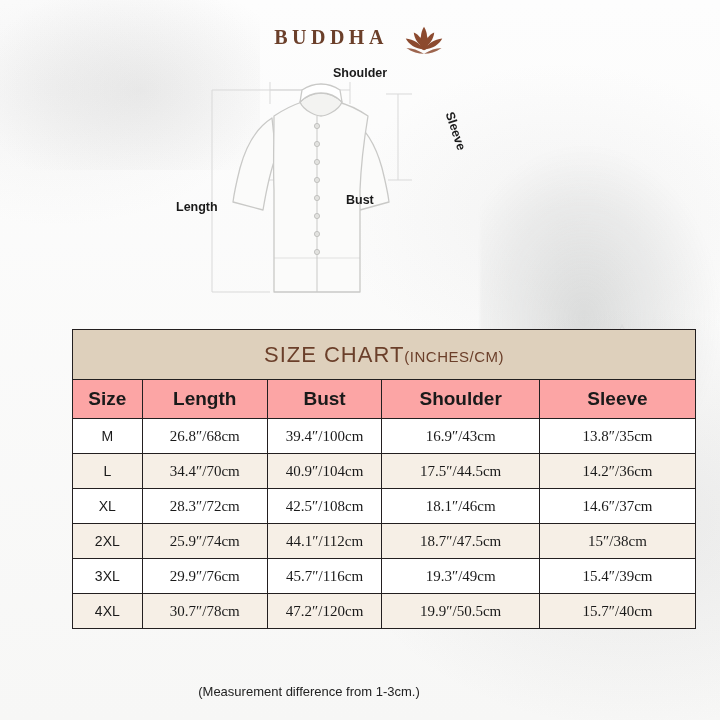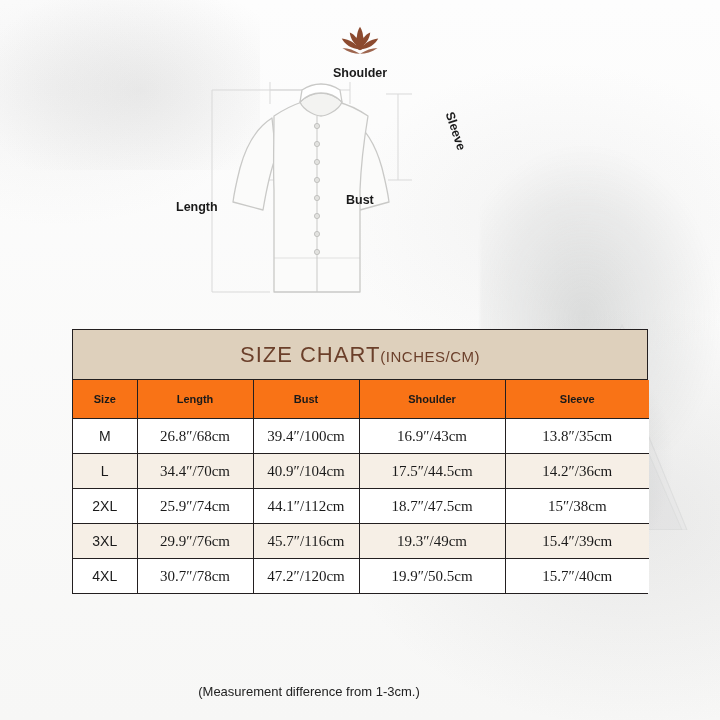--- a/index.html
+++ b/index.html
@@ -98,21 +98,21 @@
     left: 306px; top: 50px;
     transform: rotate(72deg);
     transform-origin: left top;
   }
 
   
   .chart-wrap {
     position: absolute;
     left: 72px;
     top: 329px;
-    width: 576px;
+    width: 624px;
     border: 1px solid #231f20;
     box-sizing: border-box;
     background: #fff;
   }
   .chart-title {
     background: #ded0bc;
     color: #6b3f2a;
     text-align: center;
     font-family: "Liberation Sans", sans-serif;
     font-size: 22px;
@@ -139,23 +139,23 @@
     height: 34px;
     text-align: center;
     font-family: "Liberation Serif", serif;
     padding: 0;
   }
   th:last-child, td:last-child { border-right: none; }
   tr:last-child td { border-bottom: none; }
   thead th {
     font-family: "Liberation Sans", sans-serif;
     font-weight: 700;
-    font-size: 11px;
+    font-size: 19px;
     height: 38px;
-    background: #f97316;
+    background: #fca5a5;
   }
   tbody tr:nth-child(even) td { background: #f6efe6; }
   tbody tr:nth-child(odd) td { background: #ffffff; }
   td.size-cell { font-family: "Liberation Sans", sans-serif; font-size: 14px; }
   col.c0 { width: 64px; }
   col.c1 { width: 116px; }
   col.c2 { width: 106px; }
   col.c3 { width: 146px; }
   col.c4 { width: 144px; }
 
@@ -182,20 +182,21 @@
   <svg class="ink mountain" viewBox="0 0 230 300">
     <g fill="none" stroke="#8f9395" stroke-width="1.1" opacity="0.55">
       <path d="M10 300 L55 170 L78 205 L100 140 L135 230 L160 190 L205 300 Z" fill="#b9bdbe" fill-opacity="0.25" stroke-opacity="0.5"></path>
       <path d="M60 300 L95 205 L120 245 L150 185 L200 300 Z" fill="#a8adae" fill-opacity="0.22" stroke-opacity="0.4"></path>
       <path d="M120 140 L140 95 L160 135" stroke-opacity="0.35"></path>
       <path d="M30 255 C60 240, 90 260, 130 248" stroke-opacity="0.3"></path>
     </g>
   </svg>
 
   <div class="brand">
+    <span class="brand-word">BUDDHA</span>
     <svg class="lotus" viewBox="0 0 60 52">
       <g fill="#8c4a2f">
         <ellipse cx="30" cy="33" rx="6" ry="11"></ellipse>
         <path d="M30 12 C25 20 24 30 30 40 C36 30 35 20 30 12 Z"></path>
         <path d="M16 20 C17 29 22 37 31 41 C28 31 24 23 16 20 Z"></path>
         <path d="M44 20 C43 29 38 37 29 41 C32 31 36 23 44 20 Z"></path>
         <path d="M5 28 C9 36 18 42 30 43 C24 35 16 29 5 28 Z"></path>
         <path d="M55 28 C51 36 42 42 30 43 C36 35 44 29 55 28 Z"></path>
         <path d="M6 41 C14 47 22 49 30 49 C22 44 14 41 6 41 Z" opacity="0.85"></path>
         <path d="M54 41 C46 47 38 49 30 49 C38 44 46 41 54 41 Z" opacity="0.85"></path>
@@ -291,20 +292,27 @@
           <td>13.8″/35cm</td>
         </tr>
         <tr>
           <td class="size-cell">L</td>
           <td>34.4″/70cm</td>
           <td>40.9″/104cm</td>
           <td>17.5″/44.5cm</td>
           <td>14.2″/36cm</td>
         </tr>
         <tr>
+          <td class="size-cell">XL</td>
+          <td>28.3″/72cm</td>
+          <td>42.5″/108cm</td>
+          <td>18.1″/46cm</td>
+          <td>14.6″/37cm</td>
+        </tr>
+        <tr>
           <td class="size-cell">2XL</td>
           <td>25.9″/74cm</td>
           <td>44.1″/112cm</td>
           <td>18.7″/47.5cm</td>
           <td>15″/38cm</td>
         </tr>
         <tr>
           <td class="size-cell">3XL</td>
           <td>29.9″/76cm</td>
           <td>45.7″/116cm</td>

